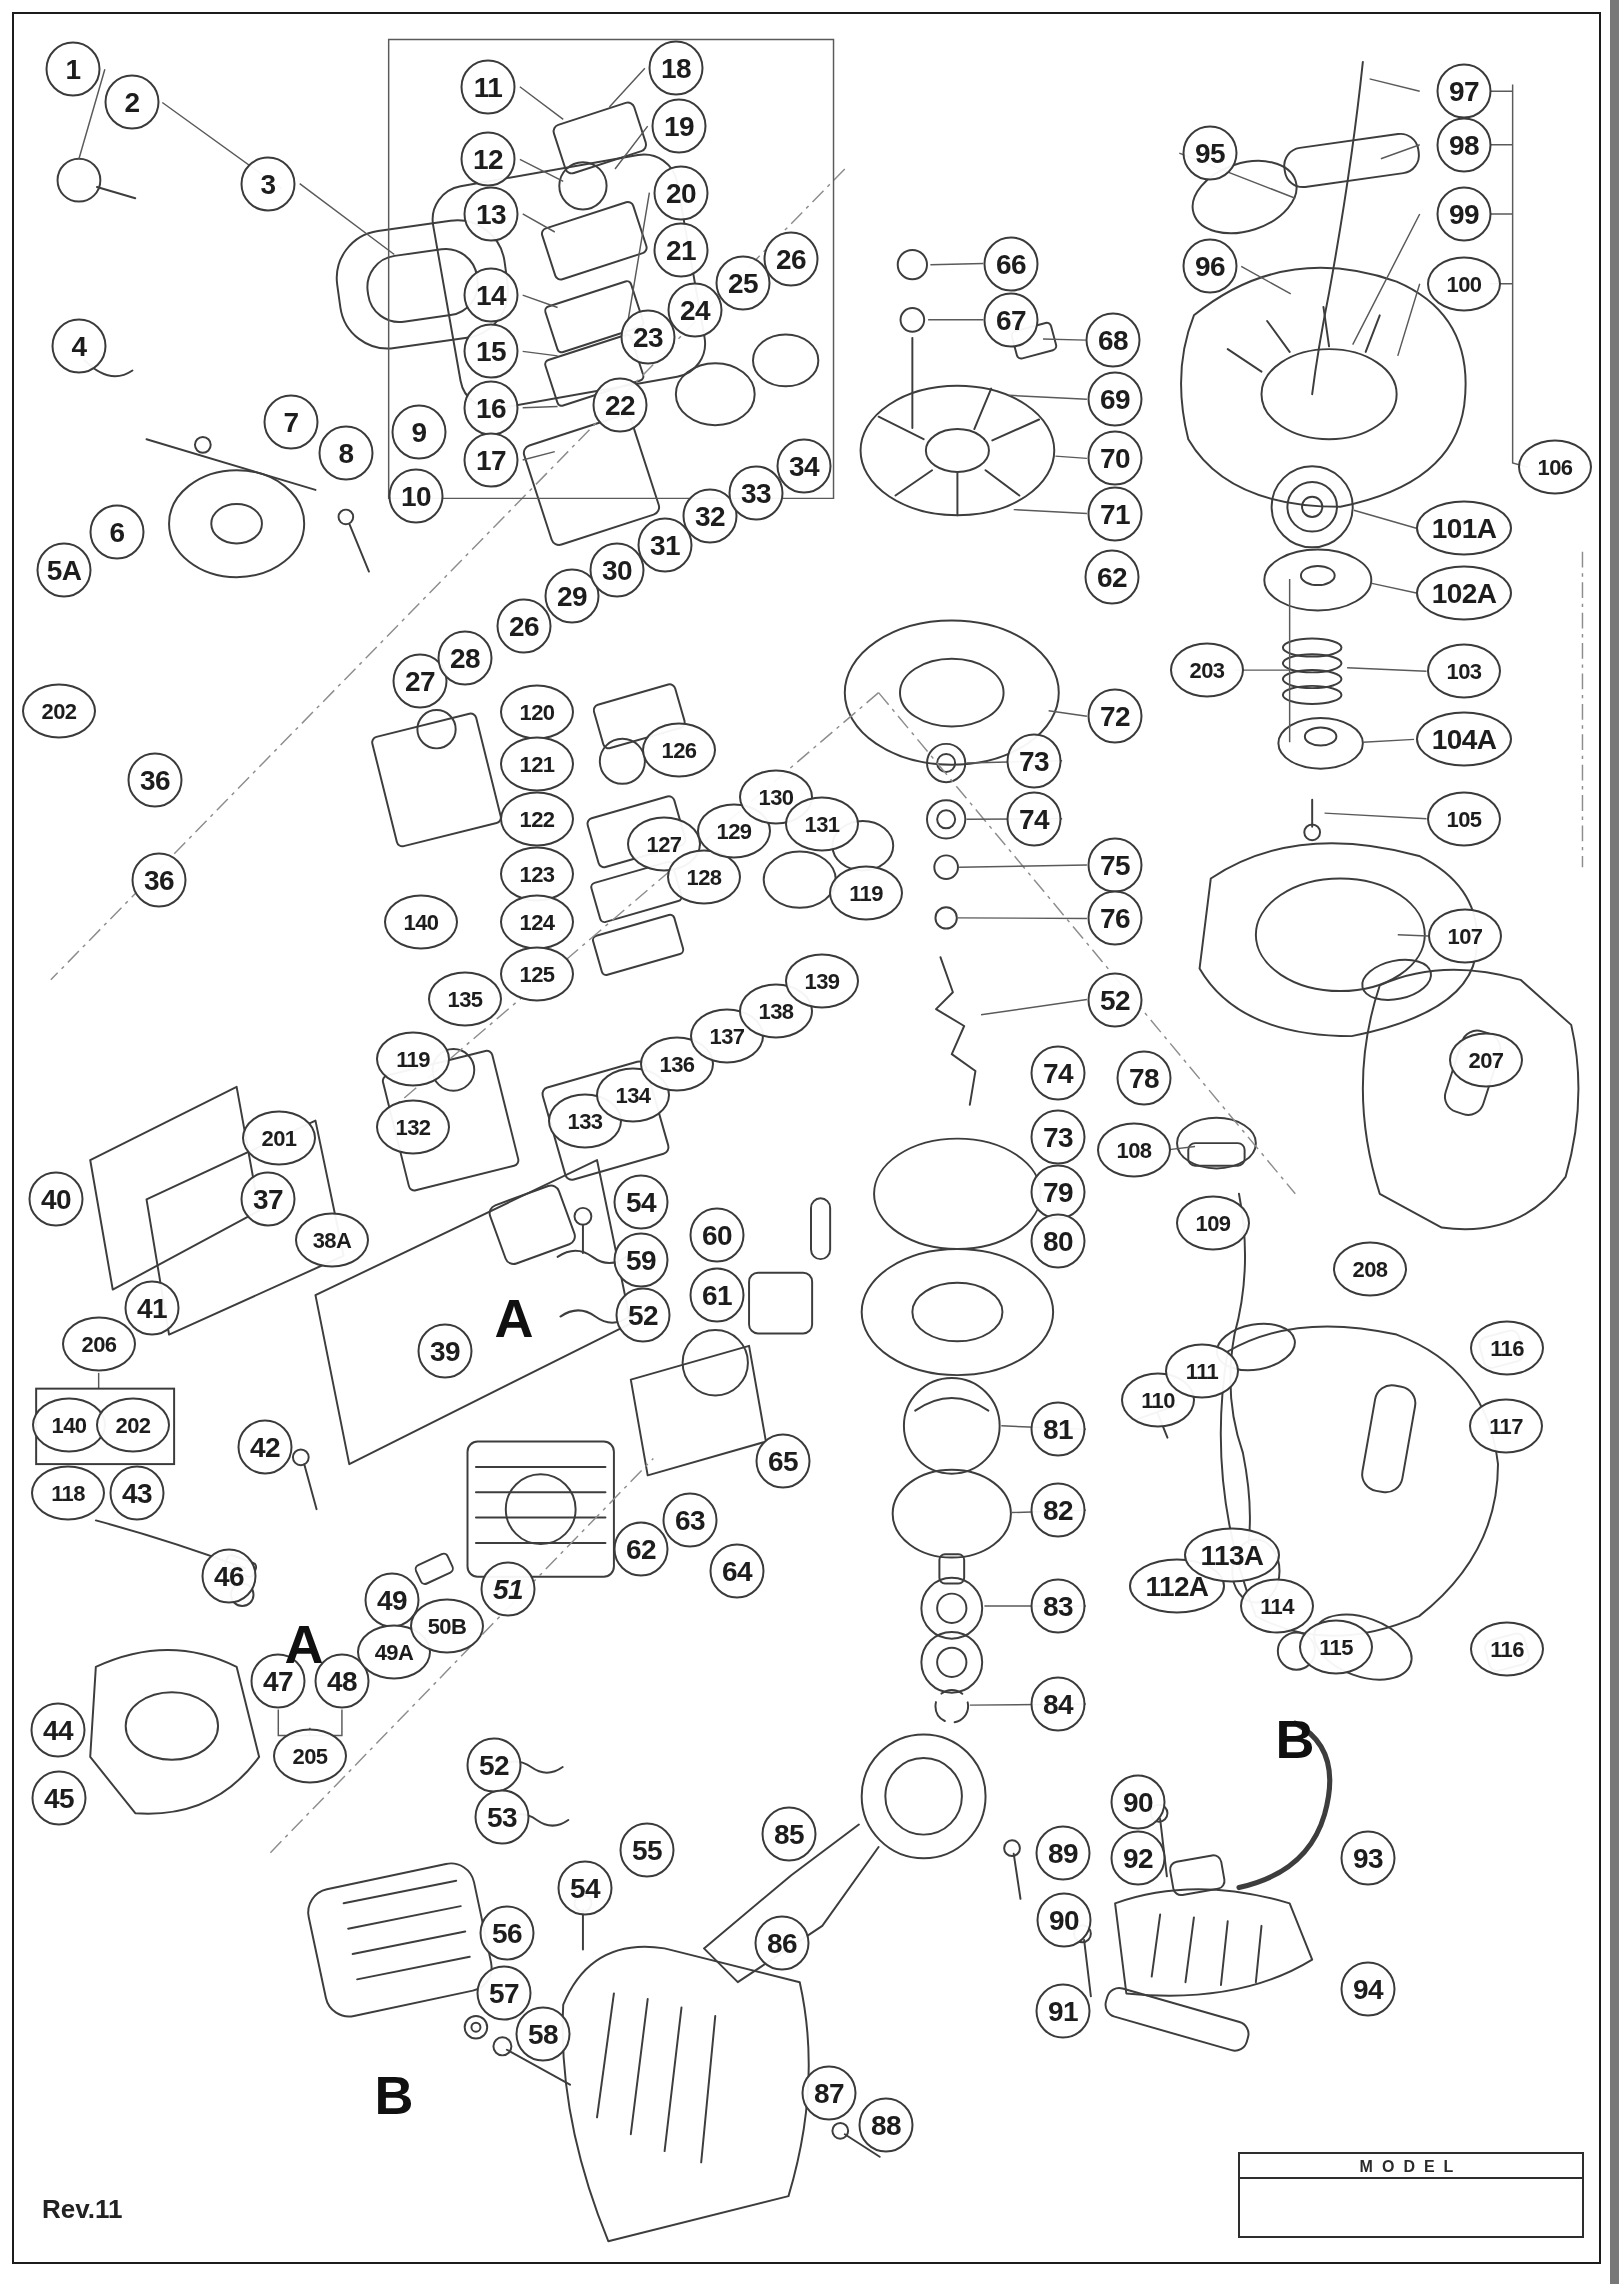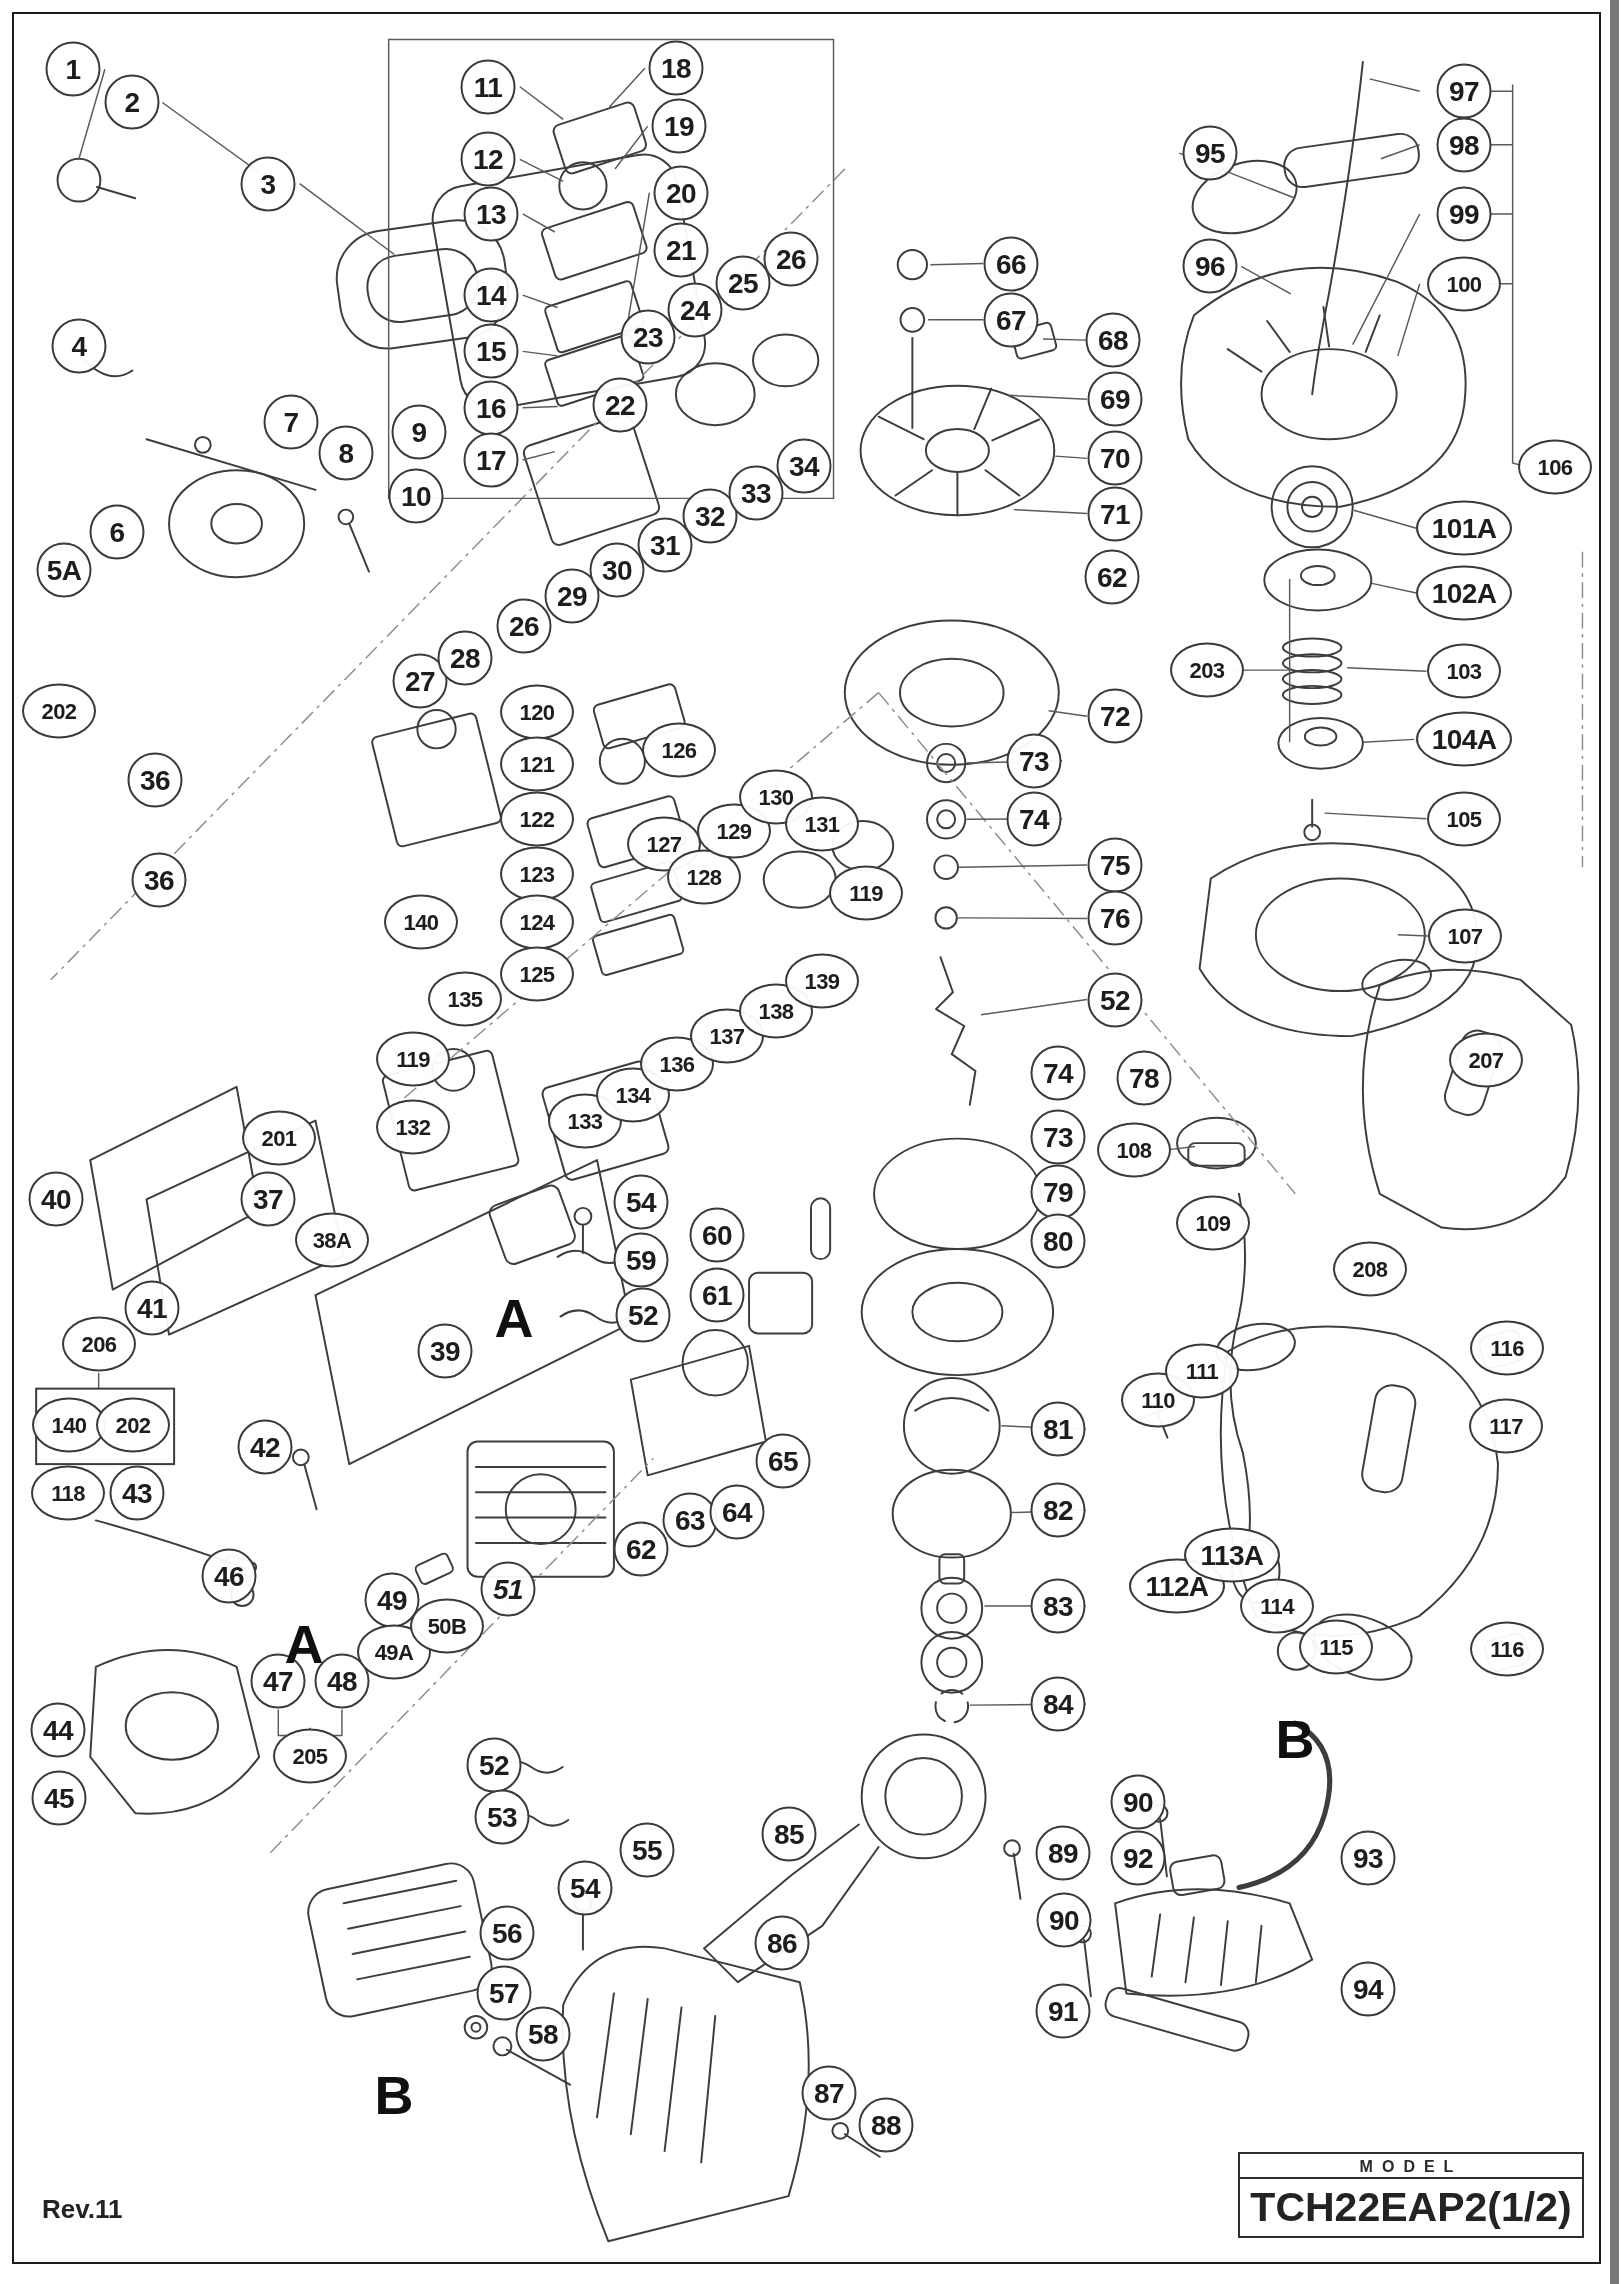--- a/index.html
+++ b/index.html
@@ -311,21 +311,21 @@
       <div class="callout c2" style="left: 647px; top: 1850px;">55</div>
       <div class="callout c2" style="left: 507px; top: 1933px;">56</div>
       <div class="callout c2" style="left: 504px; top: 1993px;">57</div>
       <div class="callout c2" style="left: 543px; top: 2034px;">58</div>
       <div class="callout c2" style="left: 641px; top: 1260px;">59</div>
       <div class="callout c2" style="left: 717px; top: 1235px;">60</div>
       <div class="callout c2" style="left: 717px; top: 1295px;">61</div>
       <div class="callout c2" style="left: 1112px; top: 577px;">62</div>
       <div class="callout c2" style="left: 641px; top: 1549px;">62</div>
       <div class="callout c2" style="left: 690px; top: 1520px;">63</div>
-      <div class="callout c2" style="left: 737px; top: 1512px;">64</div>
+      <div class="callout c2" style="left: 737px; top: 1571px;">64</div>
       <div class="callout c2" style="left: 783px; top: 1461px;">65</div>
       <div class="callout c2" style="left: 1011px; top: 264px;">66</div>
       <div class="callout c2" style="left: 1011px; top: 320px;">67</div>
       <div class="callout c2" style="left: 1113px; top: 340px;">68</div>
       <div class="callout c2" style="left: 1115px; top: 399px;">69</div>
       <div class="callout c2" style="left: 1115px; top: 458px;">70</div>
       <div class="callout c2" style="left: 1115px; top: 514px;">71</div>
       <div class="callout c2" style="left: 1115px; top: 716px;">72</div>
       <div class="callout c2" style="left: 1034px; top: 761px;">73</div>
       <div class="callout c2" style="left: 1034px; top: 819px;">74</div>
@@ -412,19 +412,18 @@
       <div class="letter" style="left: 514px; top: 1318px;">A</div>
       <div class="letter" style="left: 304px; top: 1644px;">A</div>
       <div class="letter" style="left: 394px; top: 2095px;">B</div>
       <div class="letter" style="left: 1295px; top: 1739px;">B</div>
     </div>
 
   <div class="rev">Rev.11</div>
 
   <div class="model-box">
     <div class="model-head">MODEL</div>
-    <div class="model-val">TCH22EAP2(1/2)</div>
   </div>
 
   <div class="scan-strip"></div>
   <div class="frame"></div>
 </div>
 
 
 </body></html>

